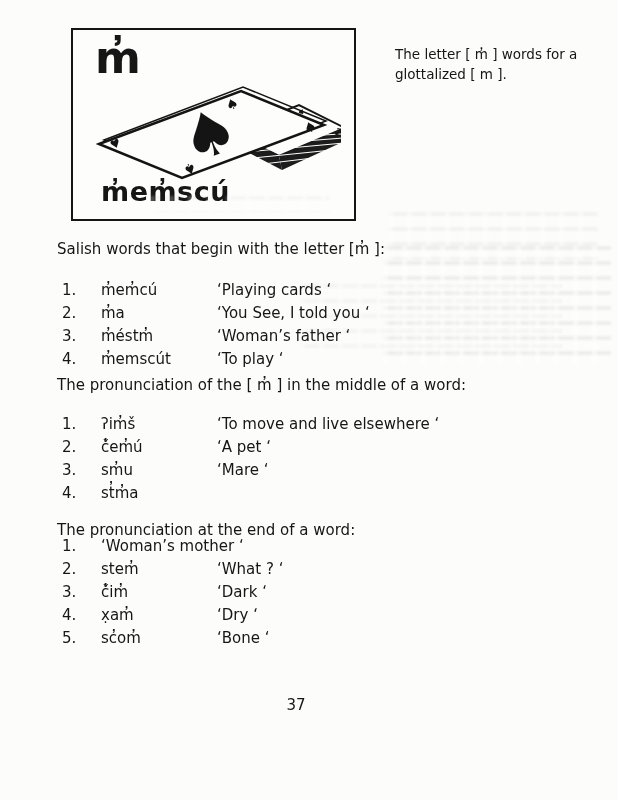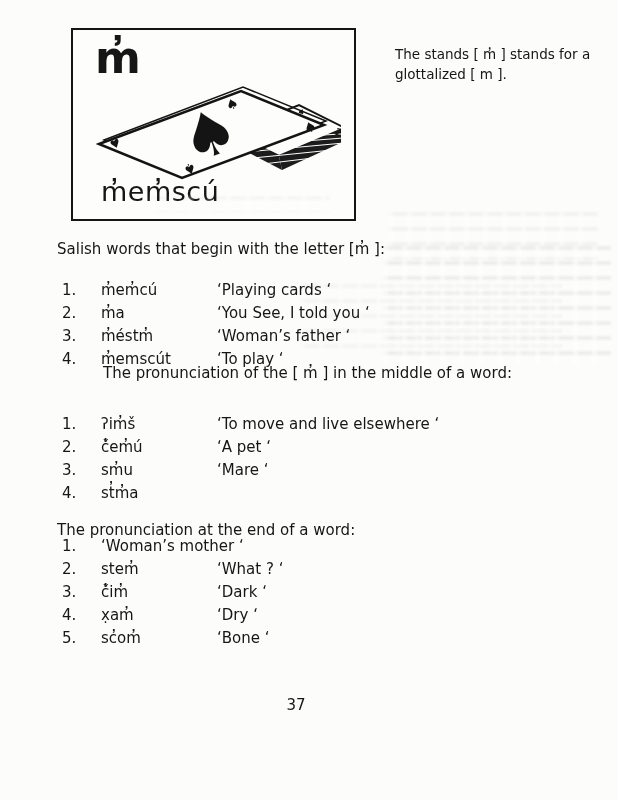--- a/index.html
+++ b/index.html
@@ -13,32 +13,32 @@
   #flashcard-box {
     position:absolute; left:71px; top:28px; width:281px; height:189px;
     border:2px solid #151515; background:#fdfdfc;
   }
   #flashcard-letter {
     position:absolute; left:22px; top:2px;
     font-size:44px; font-weight:bold; letter-spacing:1px;
   }
   #flashcard-caption {
     position:absolute; left:28px; top:146px;
-    font-size:27px; font-weight:normal; letter-spacing:0.5px;
+    font-size:27px; font-weight:bold; letter-spacing:0.5px;
   }
   #cards-illustration { position:absolute; left:18px; top:52px; }
   
   #letter-note {
     position:absolute; left:395px; top:44px; width:210px;
     font-size:13.5px; line-height:20px;
   }
   
   .section-heading { position:absolute; left:57px; font-size:15px; }
   #heading-1 { top:240px; }
-  #heading-2 { top:364px;margin-left:46px; }
+  #heading-2 { top:376px; }
   #heading-3 { top:521px; }
   
   .word-list { position:absolute; left:62px; width:480px; }
   #list-1 { top:281px; }
   #list-2 { top:415px; }
   #list-3 { top:537px; }
   .word-row { display:flex; height:23px; align-items:flex-start; font-size:15px; }
   .row-num   { width:39px; }
   .row-word  { width:116px; }
   .row-gloss { flex:1; }
@@ -99,21 +99,21 @@
           <text x="24" y="66" transform="rotate(159 24 61)">♠</text>
           <text x="99" y="92" transform="rotate(159 99 87)">♠</text>
         </g>
       </g>
     </svg>
 
     <div id="flashcard-caption">m̓em̓scú</div>
   </div>
 
   <div id="letter-note">
-    <div>The stands [ m̓ ] stands for a</div>
+    <div>The letter [ m̓ ] words for a</div>
     <div>glottalized [ m ].</div>
   </div>
 
   <div class="ghost" id="ghost-a"></div>
   <div class="ghost" id="ghost-b"></div>
   <div class="ghost" id="ghost-c"></div>
   <div class="ghost" id="ghost-d"></div>
 
   <div class="section-heading" id="heading-1">Salish words that begin with the letter [m̓ ]:</div>
   <div class="word-list" id="list-1">

